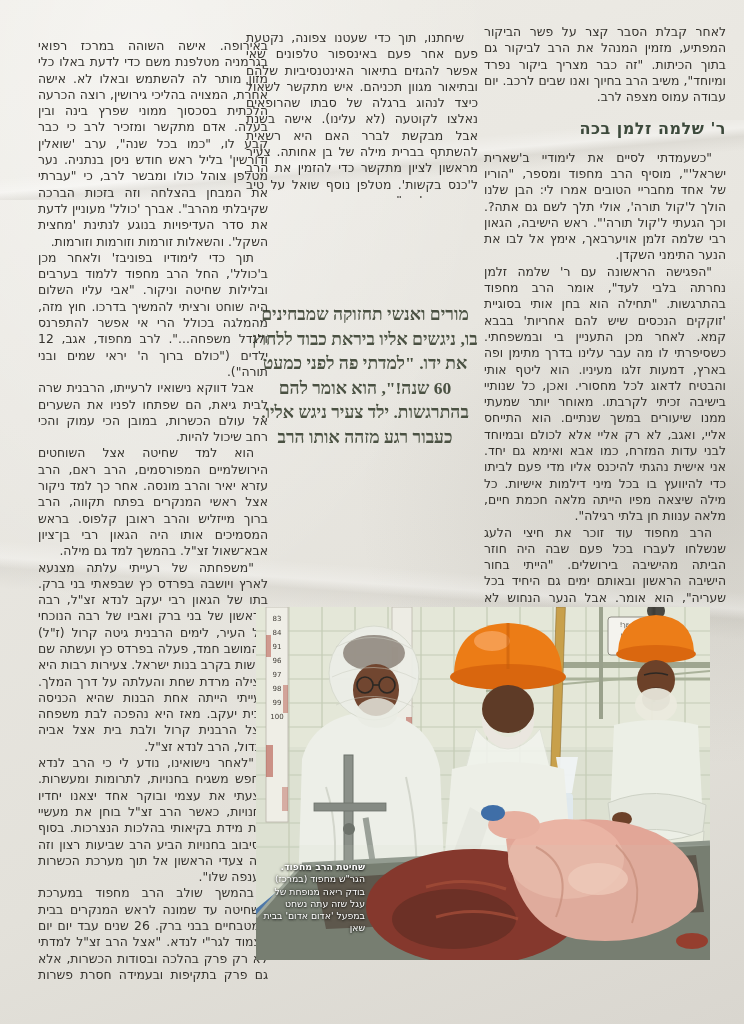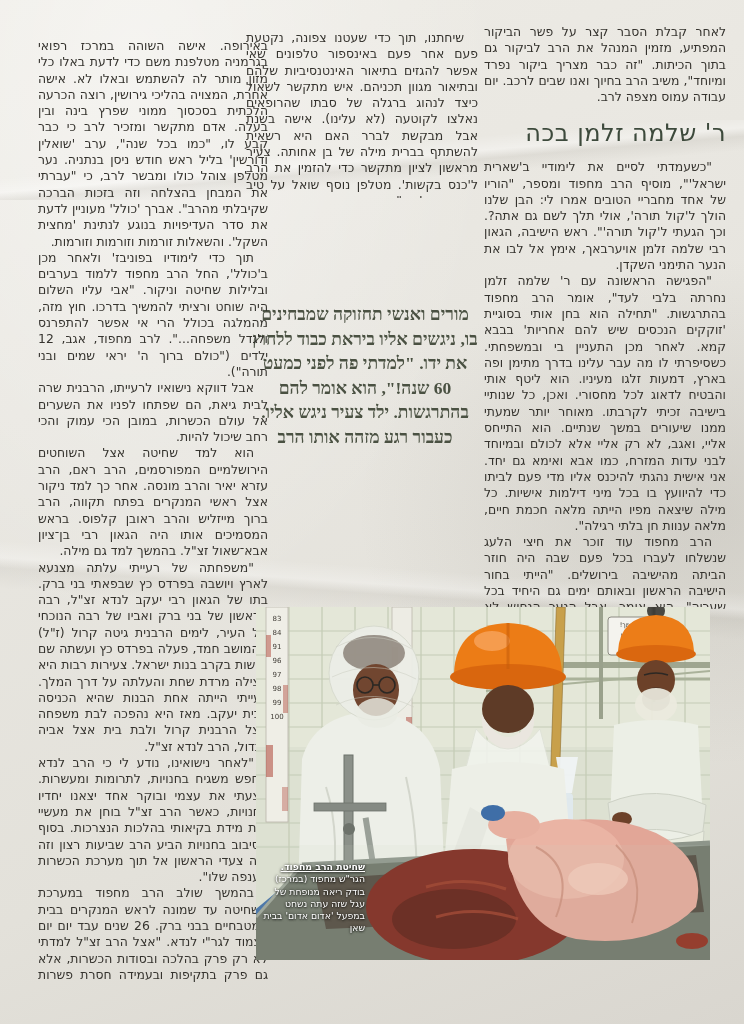--- a/index.html
+++ b/index.html
@@ -15,21 +15,21 @@
   }
   .crease{position:absolute;pointer-events:none;}
   .crease1{left:0;top:120px;width:744px;height:80px;
     background:linear-gradient(175deg,rgba(255,255,255,0) 40%,rgba(255,255,255,.35) 50%,rgba(140,135,125,.12) 56%,rgba(255,255,255,0) 66%);}
   .crease2{left:0;top:520px;width:744px;height:120px;
     background:linear-gradient(184deg,rgba(255,255,255,0) 42%,rgba(255,255,255,.28) 52%,rgba(140,135,125,.10) 58%,rgba(255,255,255,0) 70%);}
   .col{position:absolute;font-size:12.4px;line-height:16.3px;text-align:justify;overflow:hidden;}
   .col p{margin:0;}
   .col p.ind{text-indent:14px;}
   h2.sect{
-    font-size:24px;line-height:1.2;font-weight:normal;color:#3d4a3c;
+    font-size:16px;line-height:1.2;font-weight:bold;color:#3d4a3c;
     margin:14px 0 11px 0;letter-spacing:.5px;
   }
   .col-right{right:18px;top:24px;width:242px;height:585px;}
   .col-middle{right:266px;top:30px;width:232px;height:168px;}
   .pullquote{
     position:absolute;right:266px;top:302px;width:226px;height:238px;overflow:hidden;
     font-size:17.5px;line-height:24.5px;font-weight:bold;color:#4a5142;
     text-align:center;
     font-family:Liberation Serif, serif;
   }
@@ -38,21 +38,21 @@
     position:absolute;left:256px;top:607px;width:454px;height:353px;overflow:hidden;
     background:#dde1d2;
   }
   .photo svg{position:absolute;left:0;top:0;}
   .caption{
     position:absolute;left:5px;top:254px;width:104px;
     direction:rtl;text-align:right;color:#ffffff;
     font-size:9.3px;line-height:1.32;
     text-shadow:0 0 3px rgba(0,0,0,.75),0 1px 2px rgba(0,0,0,.6);
   }
-  .caption b{font-weight:bold;text-decoration:underline;}
+  .caption b{font-weight:bold;}
 </style>
 </head>
 <body>
 
 <div class="page">
   <div class="crease crease1"></div>
   <div class="crease crease2"></div>
 
   <div class="col col-right">
     <p>לאחר קבלת הסבר קצר על פשר הביקור המפתיע, מזמין המנהל את הרב לביקור גם בתוך הכיתות. "זה כבר מצריך ביקור נפרד ומיוחד", משיב הרב בחיוך ואנו שבים לרכב. יום עבודה עמוס מצפה לרב.</p>

